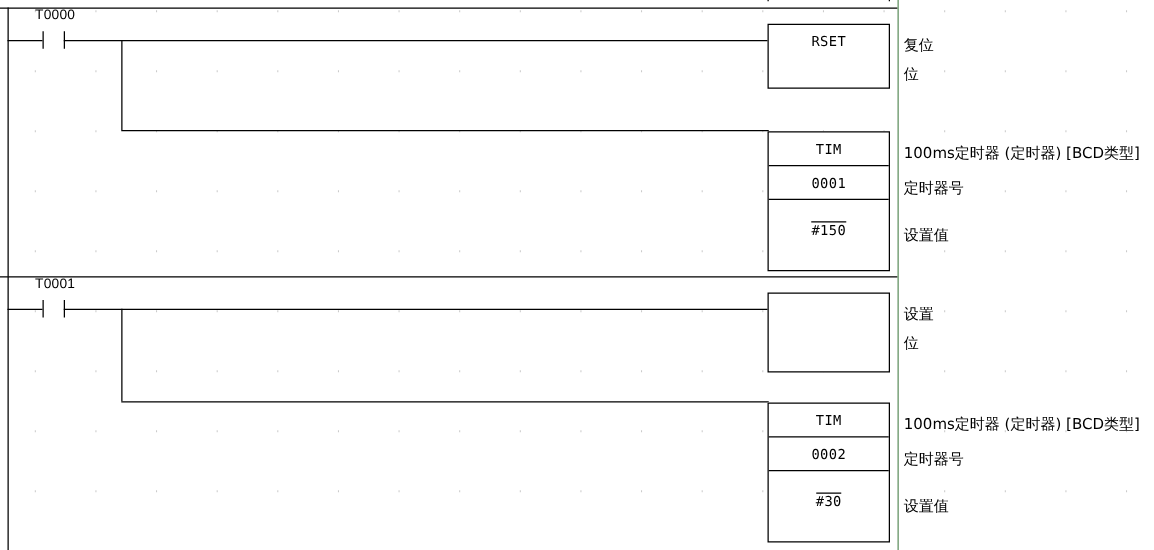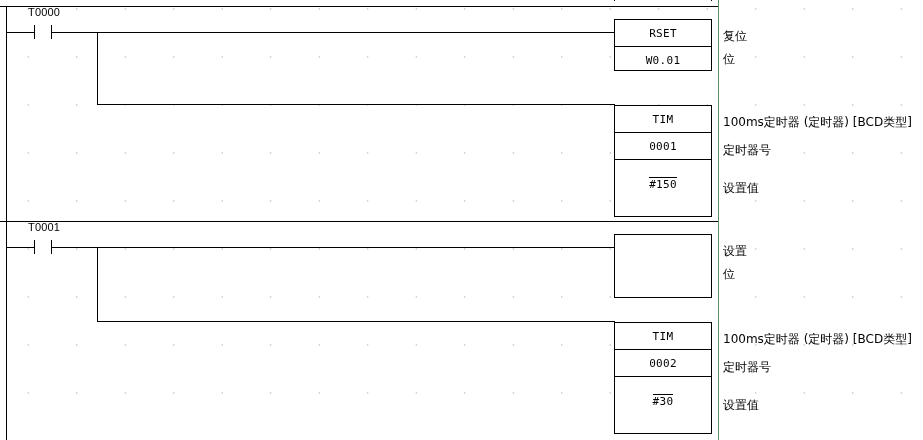--- a/index.html
+++ b/index.html
@@ -143,21 +143,20 @@
     <div class="bar l"></div>
     <div class="bar r"></div>
   </div>
   <div class="wire-h" style="left:51px; top:32px; width:564px;"></div>
 
   <div class="wire-v" style="left:97px; top:32px; height:72px;"></div>
   <div class="wire-h" style="left:97px; top:104px; width:518px;"></div>
 
   <div class="block" style="left:614px; top:19px; width:98px; height:52px;">
     <div class="block-row">RSET</div>
-    <div class="block-row sep">W0.01</div>
   </div>
   <div class="annot" style="left:723px; top:28px;">复位</div>
   <div class="annot" style="left:723px; top:51px;">位</div>
 
   <div class="block" style="left:614px; top:105px; width:98px; height:112px;">
     <div class="block-row">TIM</div>
     <div class="block-row sep">0001</div>
     <div class="block-row sep tall">
       <span class="operand-underline">#150</span>
     </div>

